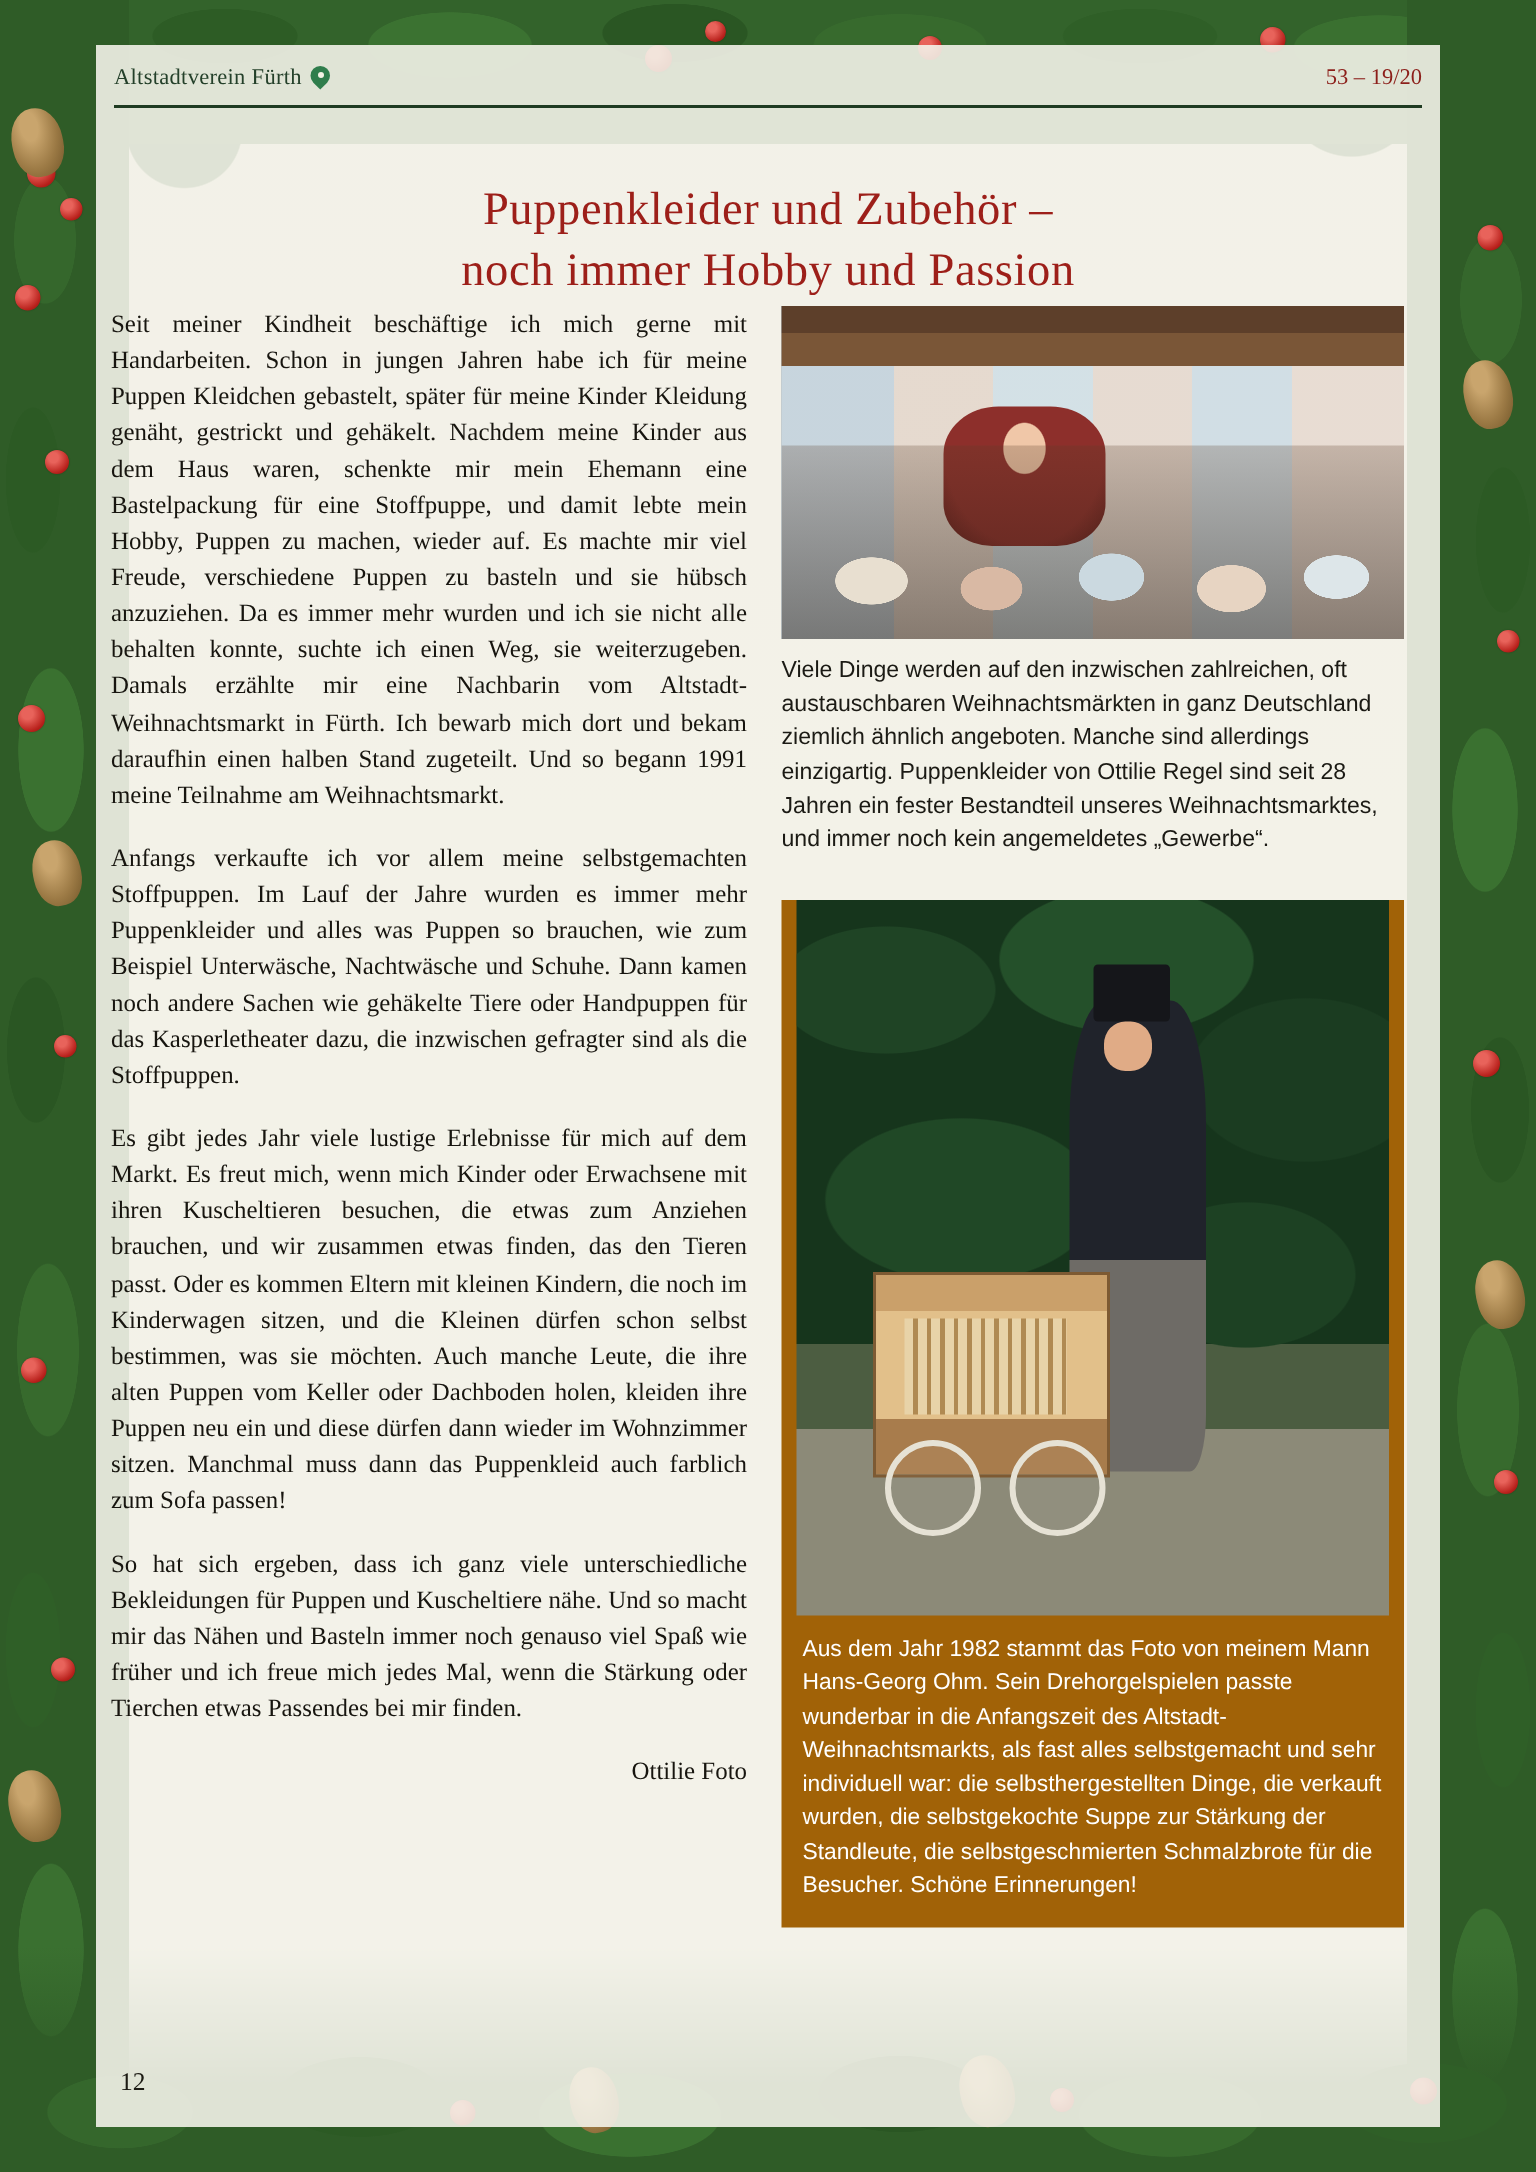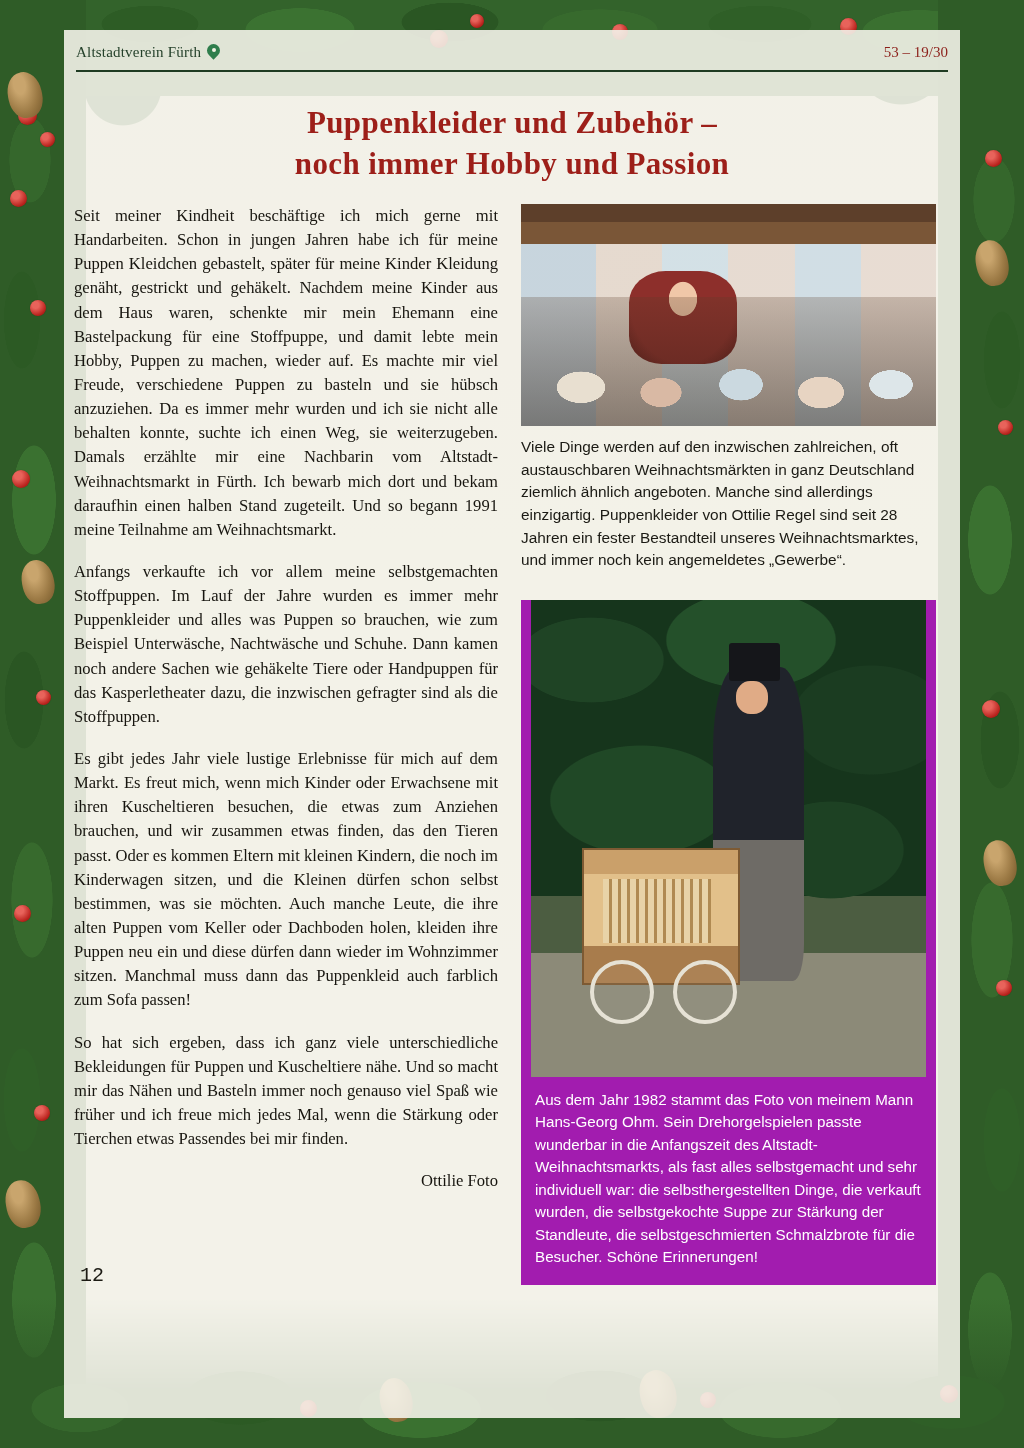--- a/index.html
+++ b/index.html
@@ -162,26 +162,26 @@
     left: 4.5px; top: 4px;
     width: 4px; height: 4px;
     border-radius: 50%;
     background: #f2f1e4;
   }
 
   
   .title {
     position: absolute;
     left: 76px;
-    top: 102px;
+    top: 118px;
     width: 872px;
     text-align: center;
     color: #9d1f19;
     font-family: "Liberation Serif", serif;
-    font-weight: bold;
+    font-weight: normal;
     font-size: 31px;
     line-height: 1.33;
     letter-spacing: .4px;
   }
   .title .ln { display: block; }
 
   
   .col-left {
     position: absolute;
     left: 74px;
@@ -244,21 +244,21 @@
     font-family: "Liberation Sans", sans-serif;
     font-size: 15.4px;
     line-height: 1.47;
     color: #1b1a14;
     margin-top: 10px;
   }
 
   .photo-card {
     margin-top: 28px;
     width: 415px;
-    background: #a21caf;
+    background: #a16207;
     padding: 0;
   }
   .photo-2 {
     margin: 10px 10px 0 10px;
     width: 395px;
     height: 477px;
     position: relative;
     overflow: hidden;
     background:
       linear-gradient(180deg, #16351c 0 62%, #4c5d41 62% 74%, #8c8a78 74% 100%);
@@ -322,23 +322,23 @@
     font-size: 15.2px;
     line-height: 1.48;
     color: #ffffff;
     padding: 12px 14px 16px 14px;
   }
 
   
   .folio {
     position: absolute;
     left: 80px;
-    top: 1264px;
-    font-family: Liberation Mono, monospace;
-    font-size: 20px;
+    top: 1378px;
+    font-family: Liberation Serif, serif;
+    font-size: 17px;
     color: #1c1b14;
   }
 </style>
 </head>
 <body>
 
 <div class="page-bg"></div>
 <div class="garland garland-top"></div>
 <div class="garland garland-left"></div>
 <div class="garland garland-right"></div>
@@ -372,21 +372,21 @@
 <div class="cone" style="left:640px;top:1370px;width:36px;height:48px;"></div>
 <div class="cone" style="left:380px;top:1378px;width:32px;height:44px;"></div>
 
 <div class="sheet"></div>
 
 <div class="masthead">
   <div class="masthead-left">
     <span>Altstadtverein Fürth</span>
     <span class="logo-pin"></span>
   </div>
-  <div class="masthead-right">53 – 19/30</div>
+  <div class="masthead-right">53 – 19/20</div>
 </div>
 <div class="rule"></div>
 
 <div class="title">
   <span class="ln">Puppenkleider und Zubehör –</span>
   <span class="ln">noch immer Hobby und Passion</span>
 </div>
 
 <div class="col-left">
   <p>Seit meiner Kindheit beschäftige ich mich gerne mit Handarbeiten. Schon in jungen Jahren habe ich für meine Puppen Kleidchen gebastelt, später für meine Kinder Kleidung genäht, gestrickt und gehäkelt. Nachdem meine Kinder aus dem Haus waren, schenkte mir mein Ehemann eine Bastelpackung für eine Stoffpuppe, und damit lebte mein Hobby, Puppen zu machen, wieder auf. Es machte mir viel Freude, verschiedene Puppen zu basteln und sie hübsch anzuziehen. Da es immer mehr wurden und ich sie nicht alle behalten konnte, suchte ich einen Weg, sie weiterzugeben. Damals erzählte mir eine Nachbarin vom Altstadt-Weihnachtsmarkt in Fürth. Ich bewarb mich dort und bekam daraufhin einen halben Stand zugeteilt. Und so begann 1991 meine Teilnahme am Weihnachtsmarkt.</p>

